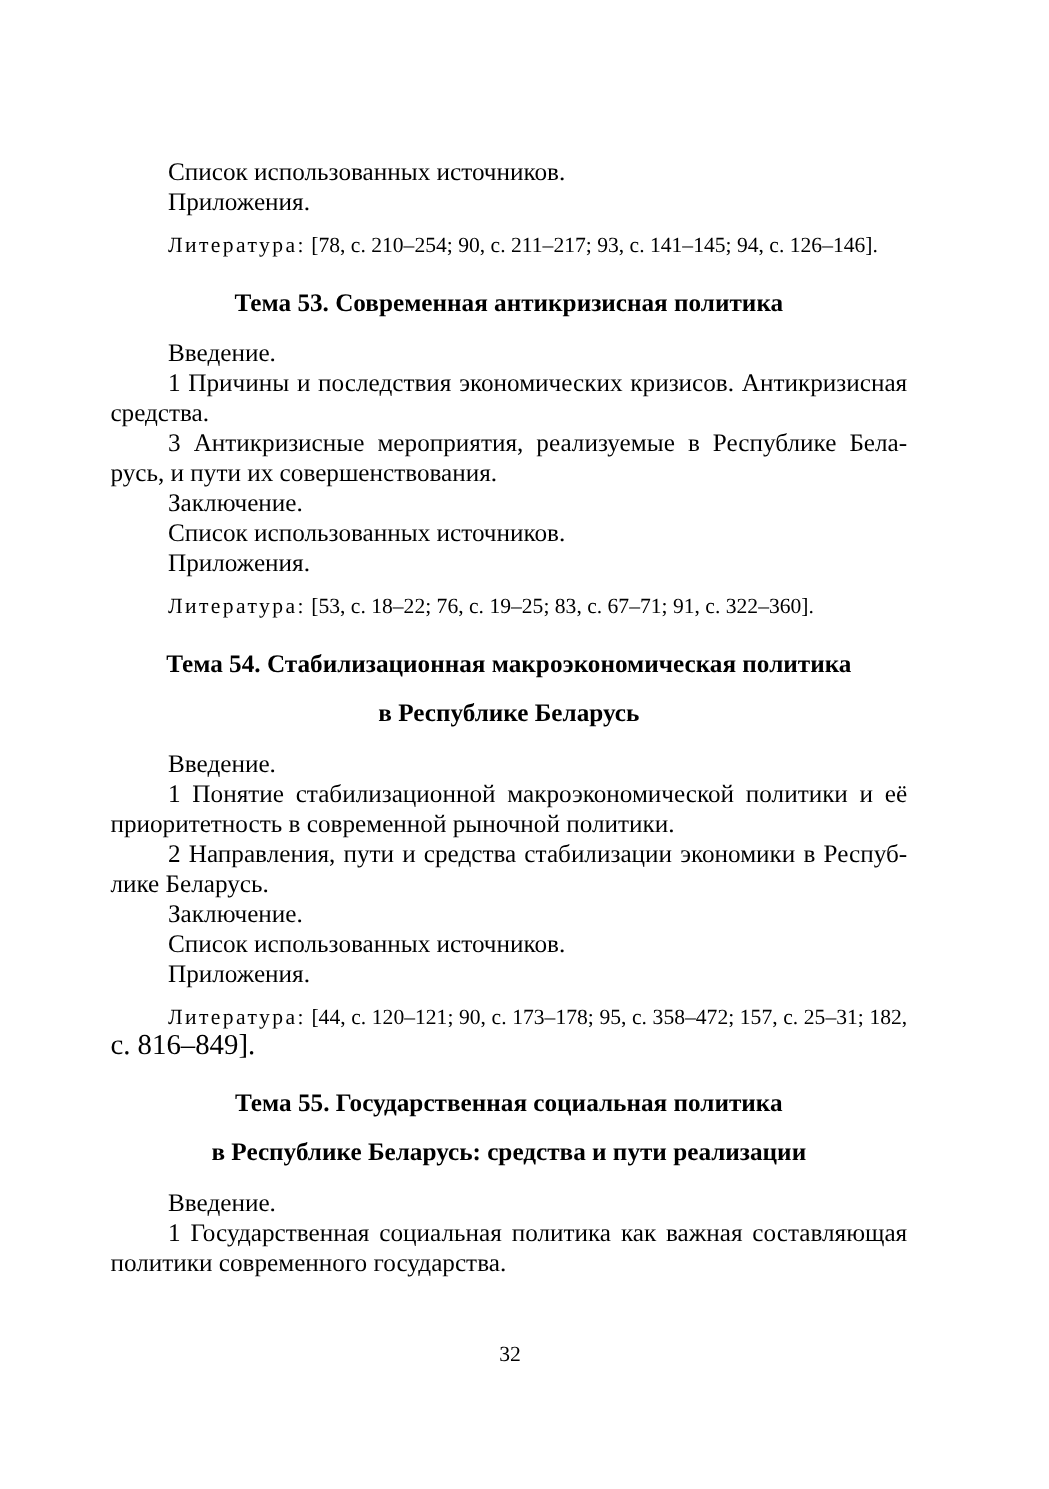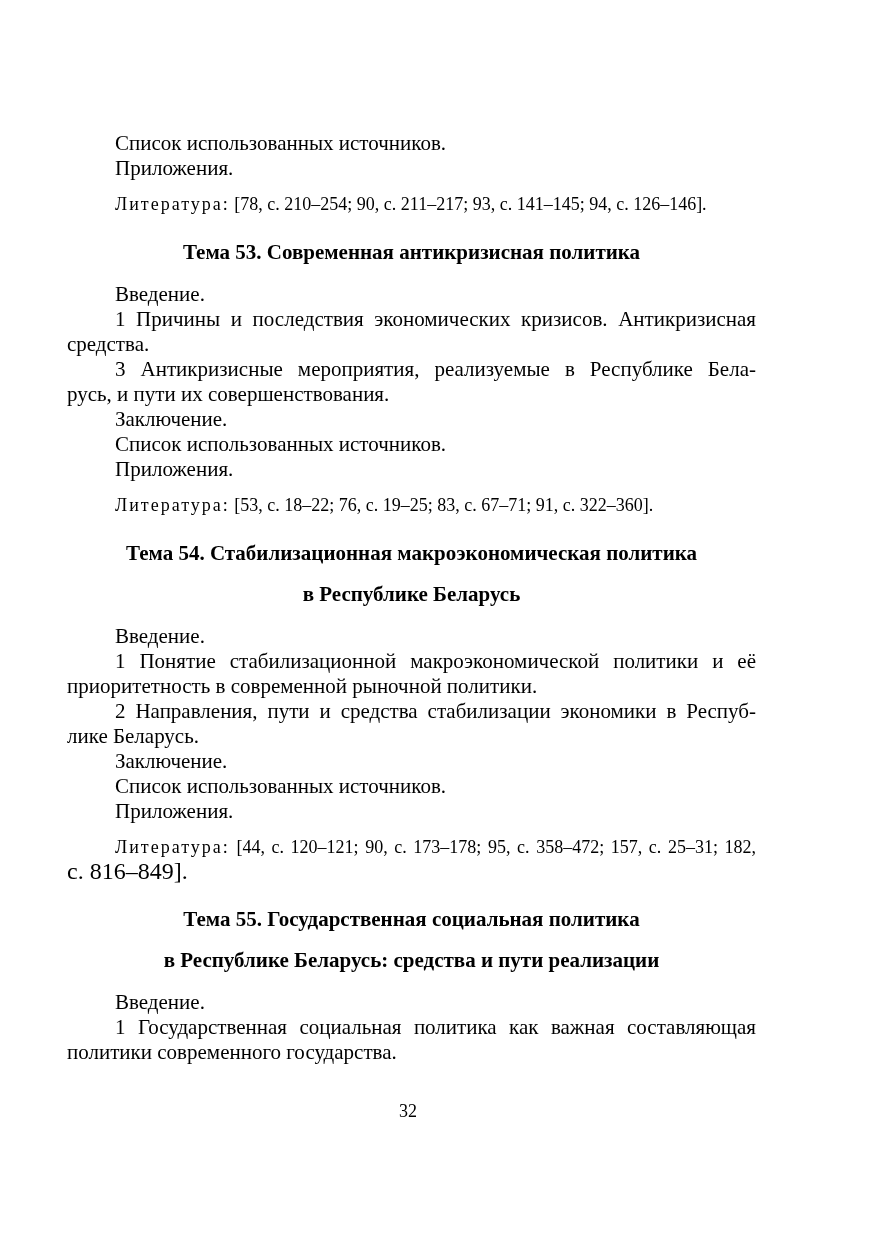--- a/index.html
+++ b/index.html
@@ -10,21 +10,21 @@
   body {
     width: 874px;
     height: 1241px;
     position: relative;
     font-family: "Liberation Serif", "DejaVu Serif", serif;
     font-size: 21px;
     color: #000000;
     overflow: hidden;
   }
   .page-content {
-    padding: 131px 118px 0 67px;
+    padding: 131px 118px 0 92px;
   }
   .ln {
     margin: 0;
     line-height: 25px;
     text-align: left;
   }
   .ind {
     text-indent: 48px;
   }
   .jst {
@@ -55,21 +55,21 @@
     letter-spacing: 2px;
   }
   .page-number {
     position: absolute;
     top: 1100px;
     left: 0;
     width: 816px;
     text-align: center;
     font-size: 18px;
     line-height: 22px;
-    margin: 0;
+    margin: 17px;
   }
 </style>
 </head>
 <body>
 
 <main class="page-content">
 
   <section>
     <p class="ln ind">Список использованных источников.</p>
     <p class="ln ind">Приложения.</p>

